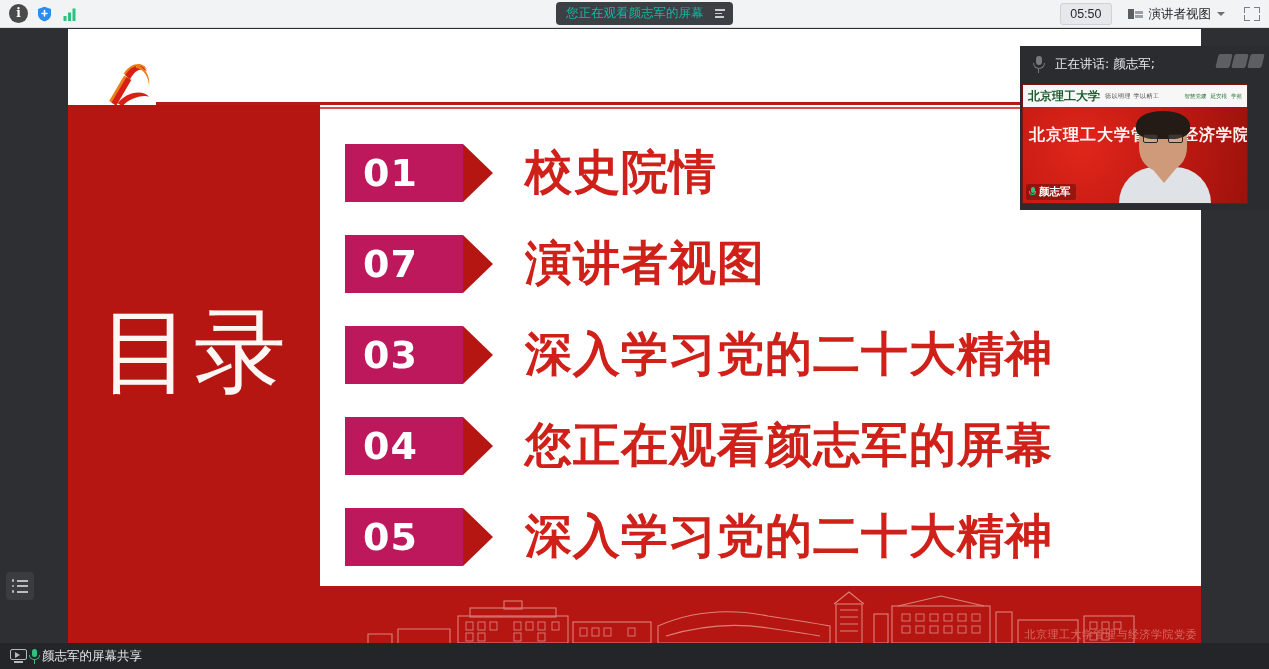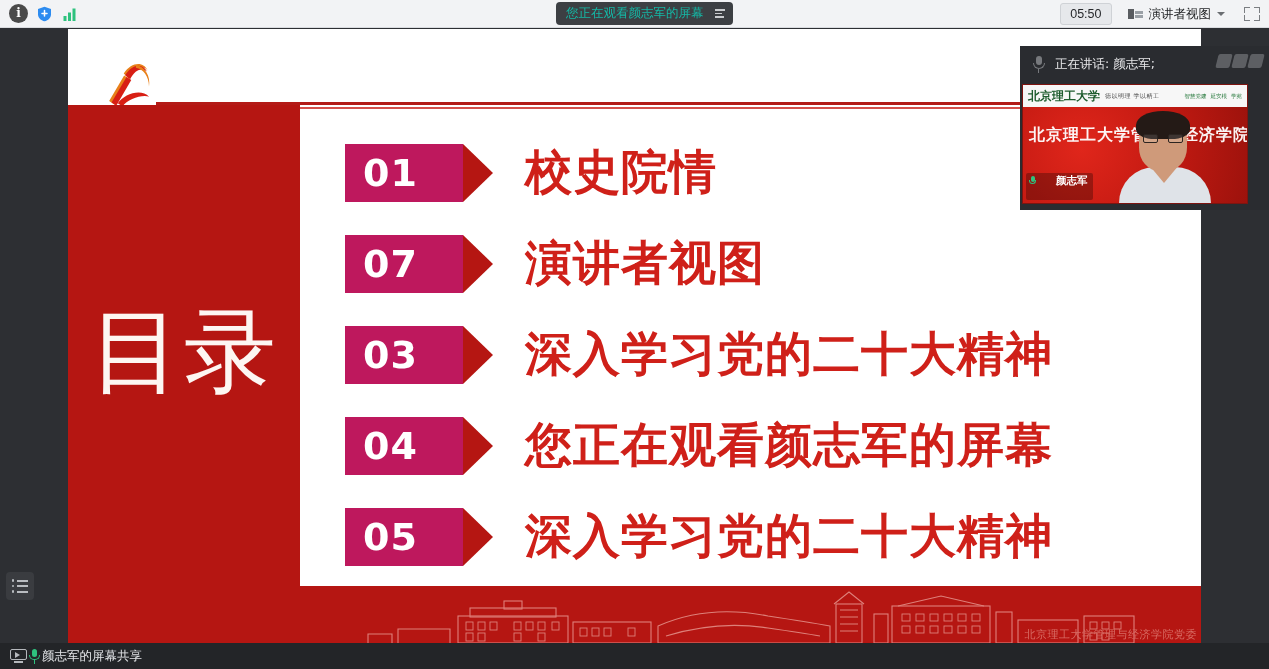--- a/index.html
+++ b/index.html
@@ -64,21 +64,21 @@
   
   .slide-wrap {
     position: absolute; left: 68px; top: 29px; width: 1133px; height: 614px;
     background: #ffffff; overflow: hidden;
   }
   .emblem { position: absolute; left: 28px; top: 24px; width: 62px; height: 62px; }
   .hrule { position: absolute; left: 88px; top: 73px; right: 28px; height: 3px; background: #b31b17; }
   .hrule2 { position: absolute; left: 88px; top: 78px; right: 28px; height: 1.5px; background: #d4504c; }
 
   .red-panel {
-    position: absolute; left: 0px; top: 76px; width: 232px; height: 494px;
+    position: absolute; left: 0px; top: 76px; width: 252px; height: 494px;
     background: #b51612;
     display: flex; align-items: center; justify-content: center;
   }
   .mulu {
     color: #fdf6f2; font-size: 92px; line-height: 1.04; font-weight: 500;
     text-align: center; letter-spacing: 2px;
     font-family: "DejaVu Sans", "Liberation Sans", sans-serif;
   }
 
   .toc { position: absolute; left: 277px; top: 98px; width: 850px; }
@@ -163,22 +163,22 @@
   .vt-person { position: absolute; left: 96px; top: 30px; width: 92px; height: 90px; }
   .vt-head { position: absolute; left: 20px; top: 0; width: 48px; height: 56px; background: #cf9a7a; border-radius: 45% 45% 42% 42%; }
   .vt-hair { position: absolute; left: 17px; top: -4px; width: 54px; height: 28px; background: #241a16; border-radius: 50% 50% 35% 35%; }
   .vt-glass { position: absolute; left: 24px; top: 19px; width: 40px; height: 10px; }
   .vt-glass span { position: absolute; top: 0; width: 15px; height: 9px; border: 1.4px solid #2c2420; border-radius: 2px; background: rgba(255,255,255,.12); }
   .vt-glass span:first-child { left: 0; }
   .vt-glass span:last-child { right: 0; }
   .vt-body2 { position: absolute; left: 0; top: 52px; width: 92px; height: 40px; background: #dfe3e8; border-radius: 36px 36px 0 0; }
   .vt-collar { position: absolute; left: 30px; top: 50px; width: 30px; height: 18px; background: #cf9a7a; clip-path: polygon(50% 100%, 0 0, 100% 0); }
   .vt-name {
-    position: absolute; left: 3px; bottom: 3px; display: flex; align-items: center; gap: 20px;
-    background: rgba(0,0,0,.28); padding: 1px 5px 12px 3px; border-radius: 2px;
+    position: absolute; left: 3px; bottom: 3px; display: flex; align-items: center; gap: 3px;
+    background: rgba(0,0,0,.28); padding: 1px 5px 1px 3px; border-radius: 2px;
   }
   .vt-name .m { width: 7px; height: 11px; position: relative; }
   .vt-name .m .c { position: absolute; left: 1.6px; top: 0; width: 4px; height: 6px; background: #2ec27e; border-radius: 2px; }
   .vt-name .m .a { position: absolute; left: 0; top: 4.5px; width: 7px; height: 4px; border: 1.2px solid #2ec27e; border-top: none; border-radius: 0 0 4px 4px; }
   .vt-name .t { color: #ffffff; font-size: 10.5px; white-space: nowrap; font-weight: bold; }
 
   
   .statusbar {
     position: absolute; left: 0; bottom: 0; width: 1269px; height: 26px;
     background: #232528; display: flex; align-items: center; gap: 2px; padding-left: 10px;

